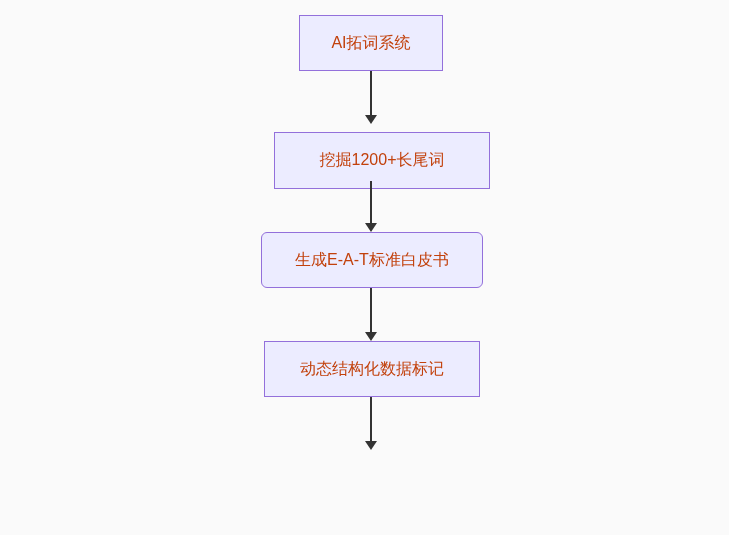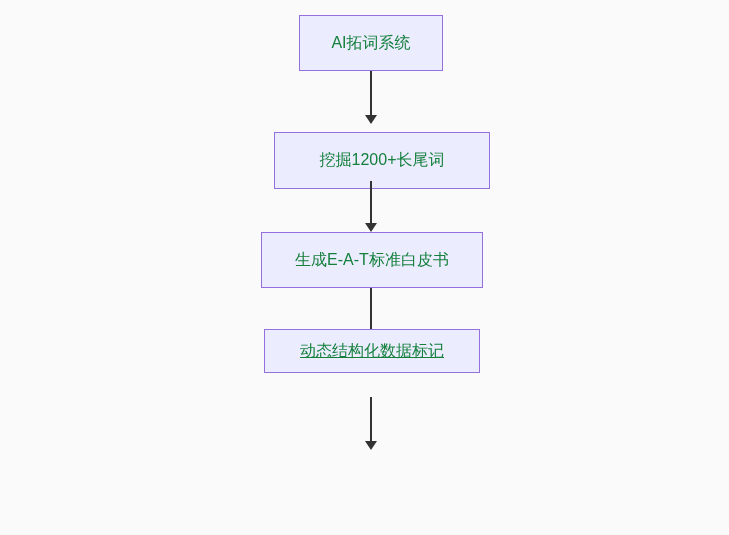--- a/index.html
+++ b/index.html
@@ -17,21 +17,21 @@
     position: relative;
     width: 729px;
     height: 535px;
     background: #fafafa;
   }
   .flow-node {
     position: absolute;
     box-sizing: border-box;
     background: #ECECFF;
     border: 1px solid #9370DB;
-    color: #15803d;
+    color: #c2410c;
     font-size: 16px;
     display: flex;
     align-items: center;
     justify-content: center;
     text-align: center;
     white-space: nowrap;
   }
   .flow-arrow {
     position: absolute;
     width: 12px;
@@ -48,22 +48,22 @@
     width: 0;
     height: 0;
     border-left: 6px solid transparent;
     border-right: 6px solid transparent;
     border-top: 9px solid #333333;
     margin-top: -1px;
   }
   
   #node-0 { left: 299px; top: 15px;  width: 144px; height: 56px; }
   #node-1 { left: 274px; top: 132px; width: 216px; height: 57px; }
-  #node-2 { left: 261px; top: 232px; width: 222px; height: 56px; }
-  #node-3 { left: 264px; top: 329px; width: 216px; height: 44px; text-decoration: underline; }
+  #node-2 { left: 261px; top: 232px; width: 222px; height: 56px; border-radius: 6px; }
+  #node-3 { left: 264px; top: 341px; width: 216px; height: 56px; }
   #node-4 { left: 255px; top: 450px; width: 230px; height: 56px; }
   
   #arrow-0 { left: 365px; top: 71px;  height: 53px; }
   #arrow-1 { left: 365px; top: 181px; height: 51px; }
   #arrow-2 { left: 365px; top: 288px; height: 53px; }
   #arrow-3 { left: 365px; top: 397px; height: 53px; }
 </style>
 </head>
 <body>
 

